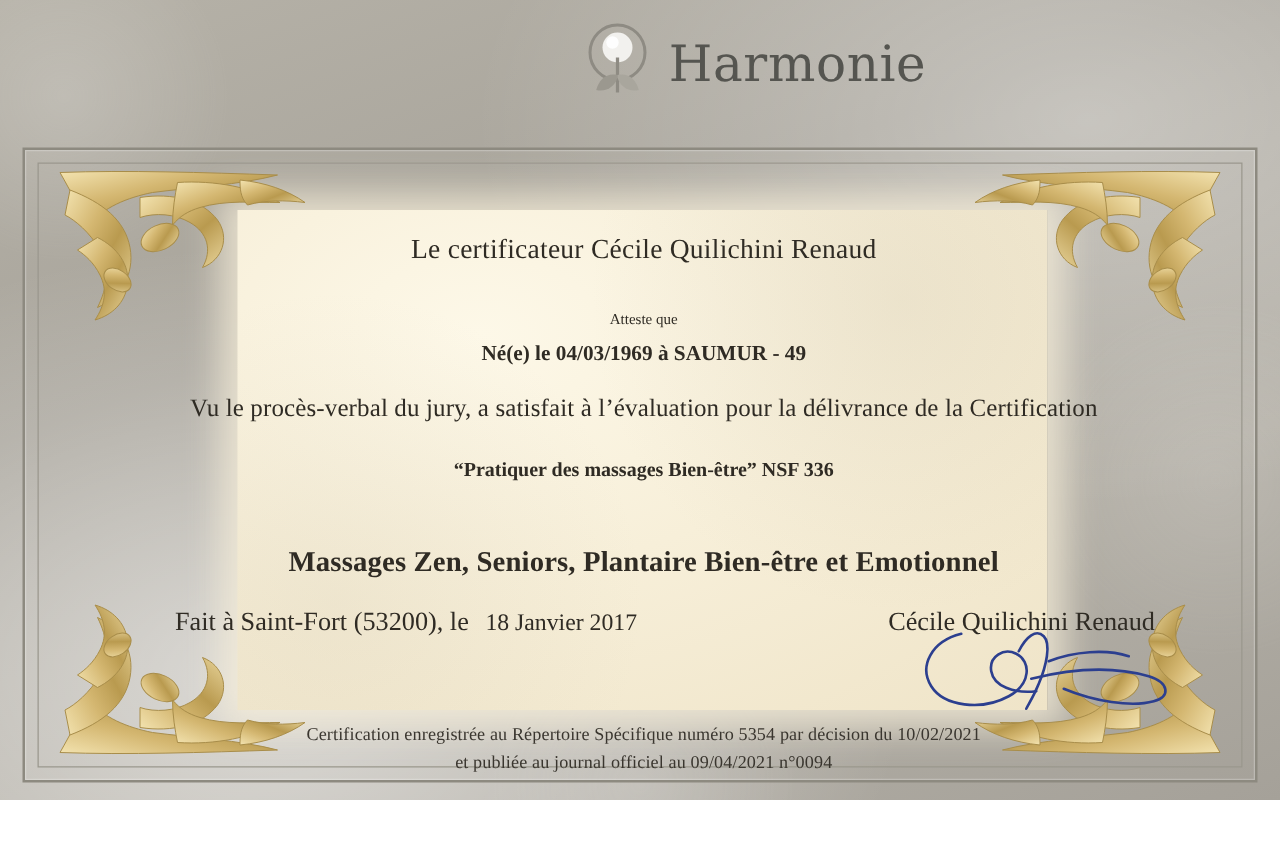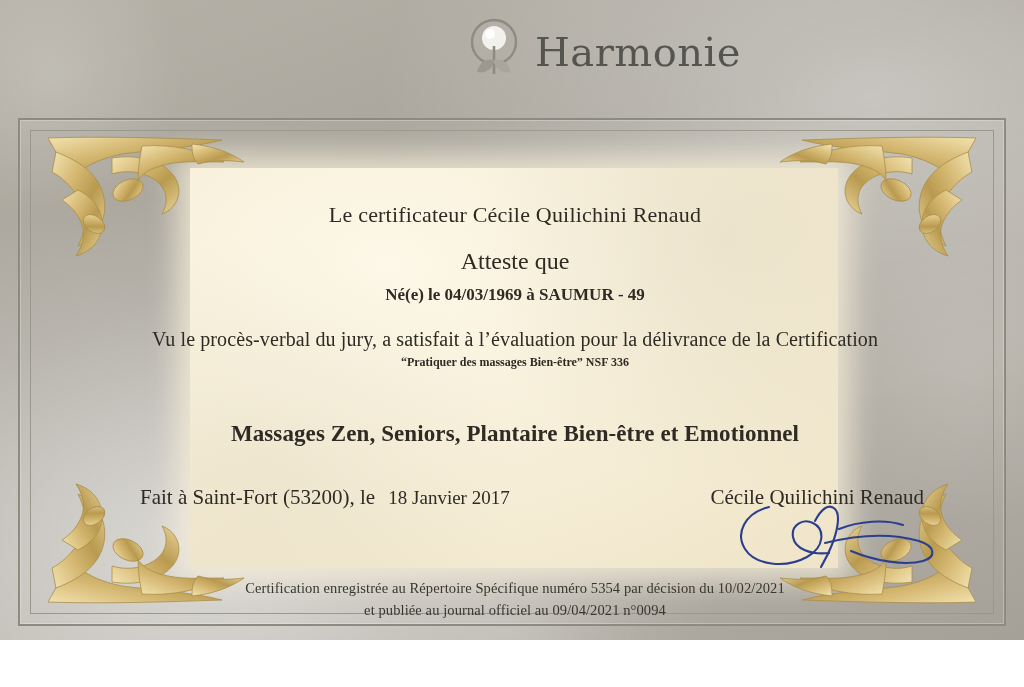--- a/index.html
+++ b/index.html
@@ -115,26 +115,26 @@
   
   .content {
     position: absolute;
     top: 168px; left: 120px;
     width: 790px;
     text-align: center;
     color: #2f2b24;
   }
   .line-certificateur {
     font-size: 22px;
-    margin-top: 34px;
+    margin-top: 18px;
     letter-spacing: 0.2px;
   }
   .line-atteste {
-    font-size: 24px;
-    margin-top: 20px;
+    font-size: 12px;
+    margin-top: 36px;
   }
   .line-name {
     font-size: 19px;
     font-weight: bold;
     margin-top: 14px;
     letter-spacing: 0.3px;
   }
   .line-name .first {
     font-weight: bold;
     font-size: 17px;
@@ -143,23 +143,23 @@
     font-size: 17px;
     font-weight: bold;
     margin-top: 10px;
   }
   .line-vu {
     font-size: 20px;
     margin-top: 23px;
     letter-spacing: 0.1px;
   }
   .line-title {
-    font-size: 12px;
-    font-weight: bold;
-    margin-top: 4px;
+    font-size: 16px;
+    font-weight: bold;
+    margin-top: 29px;
   }
   .line-modules {
     font-size: 23px;
     font-weight: bold;
     margin-top: 51px;
     letter-spacing: 0.1px;
   }
 
   
   .sig-row {

